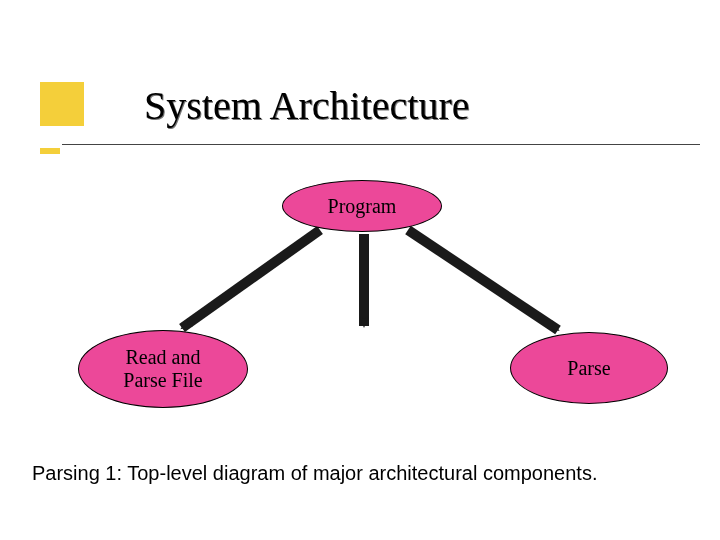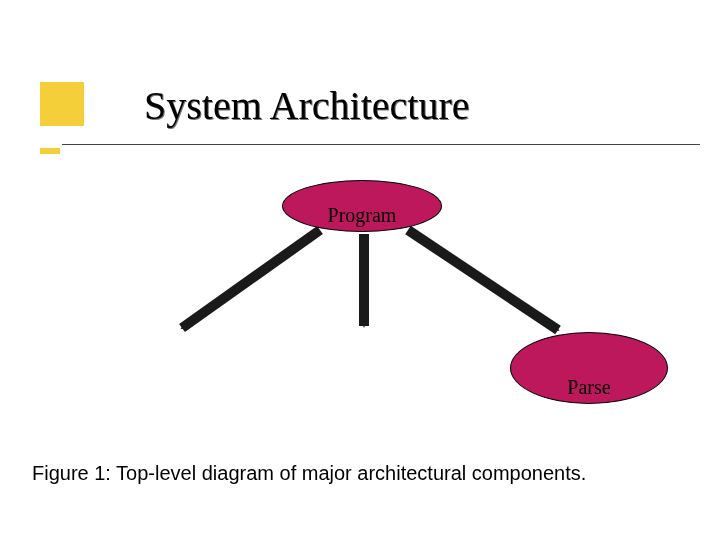--- a/index.html
+++ b/index.html
@@ -58,23 +58,23 @@
     right: -20px;
     top: 62px;
     height: 0;
     border-top: 1px solid #444;
   }
   
   .node {
     position: absolute;
     border: 1.5px solid #000;
     border-radius: 50%;
-    background: #be185d;
+    background: #ec4899;
     display: flex;
-    align-items: flex-end;
+    align-items: center;
     justify-content: center;
     text-align: center;
     font-size: 20px;
     line-height: 1.15;
     padding: 4px 8px;
     box-sizing: border-box;
   }
   .node .lbl { white-space: pre-line; }
   .node-program { left: 282px; top: 180px; width: 160px; height: 52px; }
   .node-read    { left: 78px;  top: 330px; width: 170px; height: 78px; }
@@ -121,18 +121,22 @@
     <line x1="320" y1="230" x2="182" y2="328" stroke="#1a1a1a" stroke-width="10" marker-end="url(#ah)"></line>
 
     <line x1="364" y1="234" x2="364" y2="326" stroke="#1a1a1a" stroke-width="10" marker-end="url(#ah)"></line>
 
     <line x1="408" y1="230" x2="558" y2="330" stroke="#1a1a1a" stroke-width="10" marker-end="url(#ah)"></line>
   </svg>
 
   <div class="node node-program">
     <span class="lbl">Program</span>
   </div>
+  <div class="node node-read">
+    <span class="lbl">Read and
+Parse File</span>
+  </div>
   <div class="node node-output">
     <span class="lbl">Parse</span>
   </div>
 
-  <div class="caption">Figure 1: Top-level diagram of major architectural components.</div>
+  <div class="caption">Parsing 1: Top-level diagram of major architectural components.</div>
 </div>
 
 </body></html>

